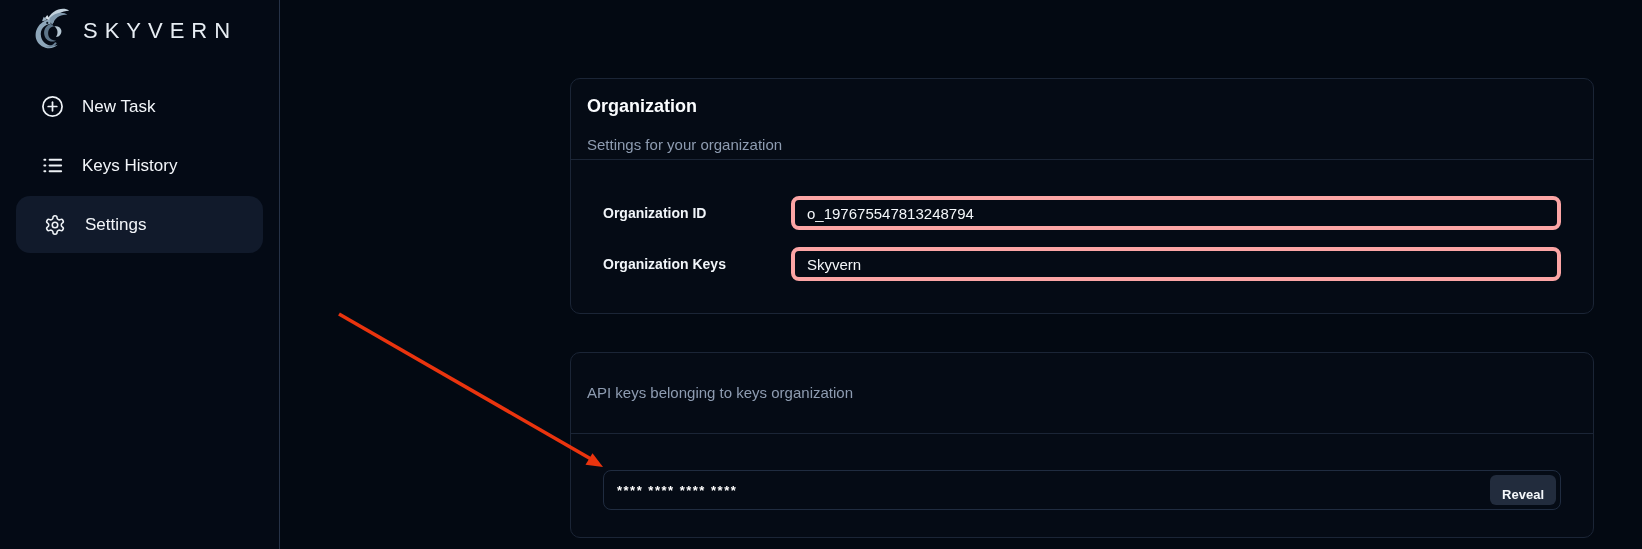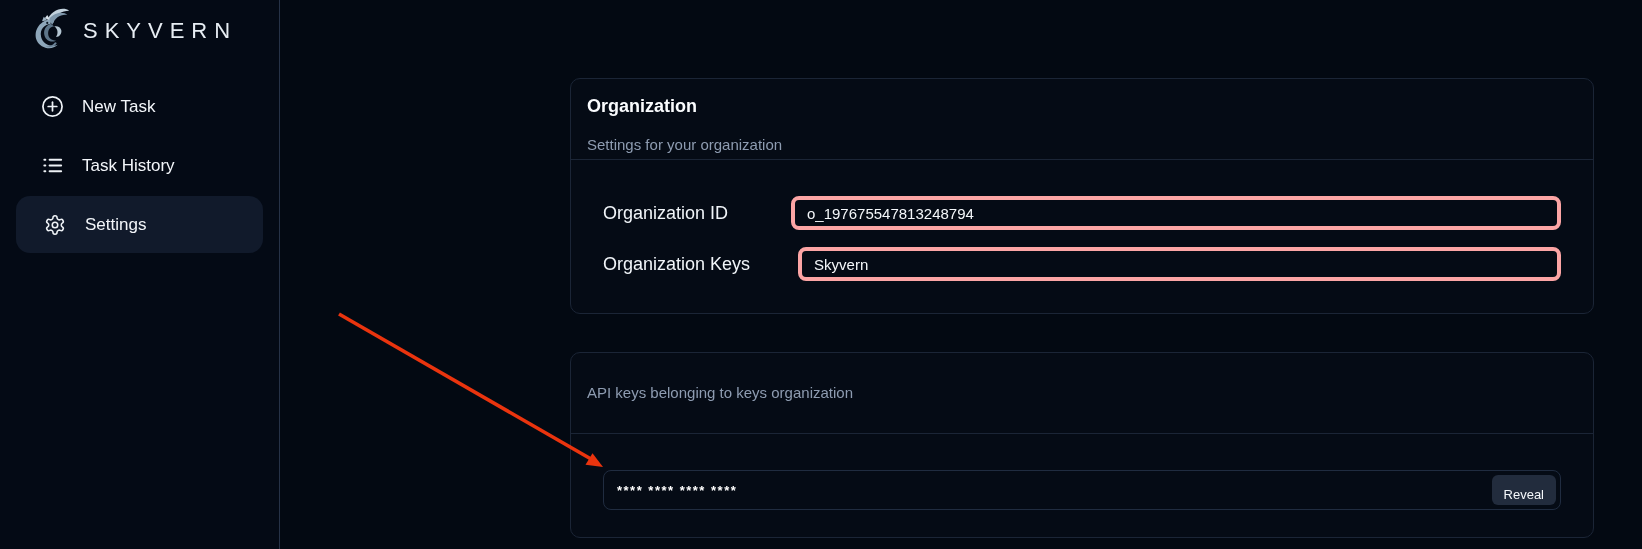--- a/index.html
+++ b/index.html
@@ -46,21 +46,21 @@
   .card-organization { top:78px; height:236px; }
   .card-api-keys    { top:352px; height:186px; }
   .card-header { padding:14px 16px 0 16px; height:81px; border-bottom:1px solid #1b2536; }
   .card-title { font-size:18px; font-weight:700; color:#fafcfe; line-height:26px; }
   .card-subtitle { font-size:15px; color:#8e9cb1; line-height:22px; margin-top:15px; }
   .card-body { padding:36px 32px 30px 32px; }
 
   .field-row { display:flex; align-items:center; margin-bottom:17px; }
   .field-row:last-child { margin-bottom:0; }
   .field-label {
-    flex:0 0 140px; font-size:18px; font-weight:400; color:#f1f5f9; white-space:nowrap;
+    flex:0 0 140px; font-size:14px; font-weight:700; color:#f1f5f9; white-space:nowrap;
   }
   .text-input {
     flex:1; height:34px; min-width:0;
     background:transparent; border:4px solid #fca5a5; border-radius:8px;
     color:#f4f7fa; font-size:15px; padding:0 12px;
     font-family:"Liberation Sans","DejaVu Sans",sans-serif;
     outline:none;
     margin-left:48px;
   }
 
@@ -70,21 +70,21 @@
     background:transparent; border:1px solid #202c40; border-radius:8px;
     color:#ffffff; font-size:13px; font-weight:700; letter-spacing:1.5px;
     padding:0 84px 0 13px;
     font-family:"Liberation Sans","DejaVu Sans",sans-serif;
     outline:none;
   }
   .reveal-btn {
     position:absolute; right:5px; top:5px; height:30px;
     padding:12px 12px; border:none; border-radius:6px;
     background:#222c3d; color:#f5f8fb;
-    font-size:13px; font-weight:400; cursor:pointer;
+    font-size:13px; font-weight:700; cursor:pointer;
     font-family:"Liberation Sans","DejaVu Sans",sans-serif;
   }
 
   .arrow-overlay { position:absolute; inset:0; pointer-events:none; }
 </style>
 </head>
 <body>
 
 <div class="page">
 
@@ -122,21 +122,21 @@
         <span class="nav-icon">
           <svg width="23" height="23" viewBox="0 0 24 24" fill="none" stroke="currentColor" stroke-width="2.1" stroke-linecap="round">
             <line x1="9" y1="6" x2="21" y2="6"></line>
               <line x1="9" y1="12" x2="21" y2="12"></line>
               <line x1="9" y1="18" x2="21" y2="18"></line>
             <line x1="3.5" y1="6" x2="4.5" y2="6"></line>
               <line x1="3.5" y1="12" x2="4.5" y2="12"></line>
               <line x1="3.5" y1="18" x2="4.5" y2="18"></line>
           </svg>
         </span>
-        <span>Task History</span>
+        <span>Keys History</span>
       </div>
 
       <div class="nav-item active">
         <span class="nav-icon">
           <svg width="22" height="22" viewBox="0 0 24 24" fill="none" stroke="currentColor" stroke-width="1.7" stroke-linecap="round" stroke-linejoin="round">
             <path d="M12.22 2h-.44a2 2 0 0 0-2 2v.18a2 2 0 0 1-1 1.73l-.43.25a2 2 0 0 1-2 0l-.15-.08a2 2 0 0 0-2.73.73l-.22.38a2 2 0 0 0 .73 2.73l.15.1a2 2 0 0 1 1 1.72v.51a2 2 0 0 1-1 1.74l-.15.09a2 2 0 0 0-.73 2.73l.22.38a2 2 0 0 0 2.73.73l.15-.08a2 2 0 0 1 2 0l.43.25a2 2 0 0 1 1 1.73V20a2 2 0 0 0 2 2h.44a2 2 0 0 0 2-2v-.18a2 2 0 0 1 1-1.73l.43-.25a2 2 0 0 1 2 0l.15.08a2 2 0 0 0 2.73-.73l.22-.39a2 2 0 0 0-.73-2.73l-.15-.08a2 2 0 0 1-1-1.74v-.5a2 2 0 0 1 1-1.74l.15-.09a2 2 0 0 0 .73-2.73l-.22-.38a2 2 0 0 0-2.73-.73l-.15.08a2 2 0 0 1-2 0l-.43-.25a2 2 0 0 1-1-1.73V4a2 2 0 0 0-2-2z"></path>
             <circle cx="12" cy="12" r="3"></circle>
           </svg>
         </span>
         <span>Settings</span>

